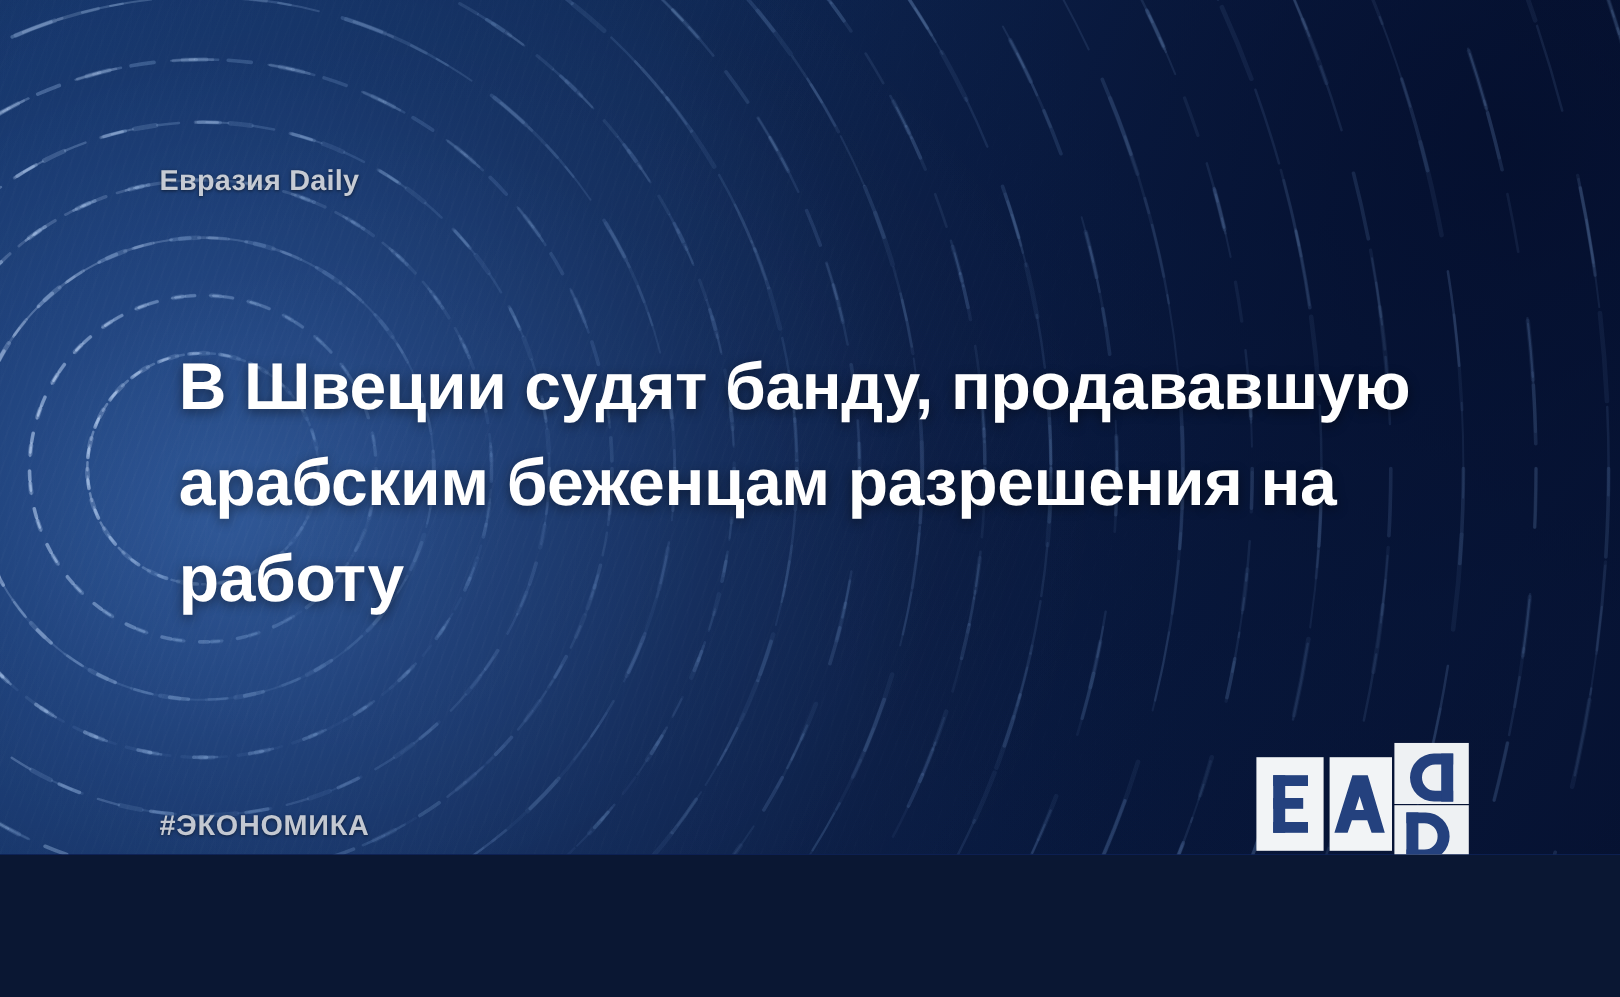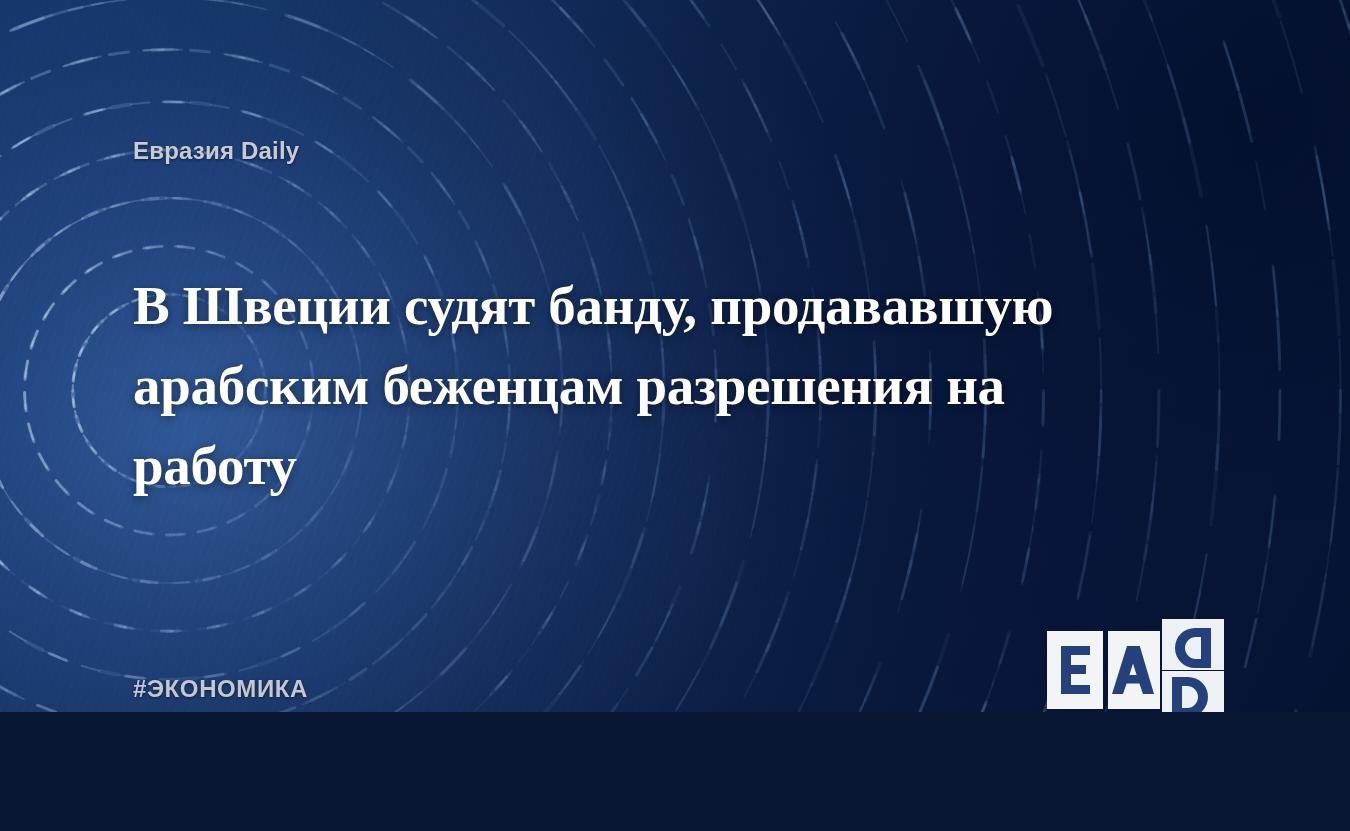--- a/index.html
+++ b/index.html
@@ -104,28 +104,27 @@
     color: #c6cbd4;
     text-shadow: 0 1px 3px rgba(0,0,0,.55);
     white-space: nowrap;
   }
 
   .headline {
     position: absolute;
     left: 133px;
     top: 266px;
     width: 1040px;
-    margin: 0;
+    margin: 16px;
     font-size: 55px;
     line-height: 80px;
     font-weight: bold;
     color: #ffffff;
     letter-spacing: -0.3px;
     text-shadow: 0 2px 10px rgba(0,0,0,.45);
-    font-family: Liberation Serif, serif;
   }
 
   .tag {
     position: absolute;
     left: 133px;
     top: 675px;
     font-size: 24px;
     font-weight: bold;
     letter-spacing: .6px;
     color: #c3c8d1;

